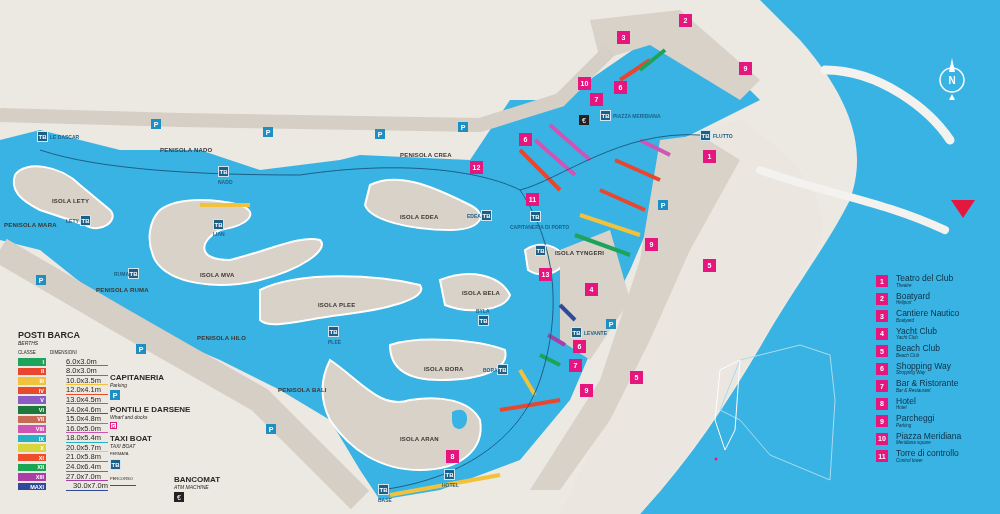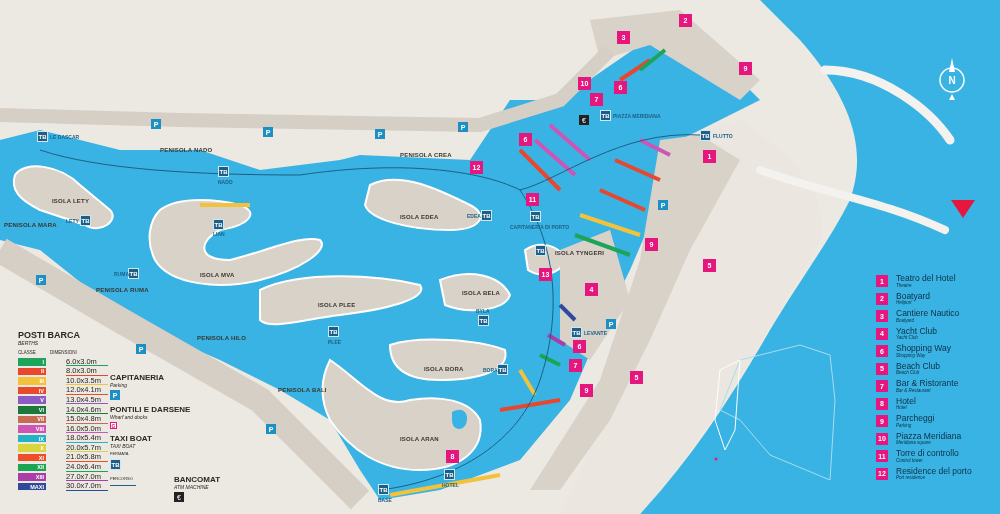--- a/index.html
+++ b/index.html
@@ -244,21 +244,21 @@
       <div class="bl-row">
         <div class="bl-sw" style="background: rgb(26, 165, 83);">XII</div>
         <div class="bl-dim" style="border-color: rgb(26, 165, 83);">24.0x6.4m</div>
       </div>
       <div class="bl-row">
         <div class="bl-sw" style="background: rgb(168, 62, 166);">XIII</div>
         <div class="bl-dim" style="border-color: rgb(168, 62, 166);">27.0x7.0m</div>
       </div>
       <div class="bl-row">
         <div class="bl-sw" style="background: rgb(47, 74, 154);">MAXI</div>
-        <div class="bl-dim" style="border-color: rgb(47, 74, 154);">30.0x7.0m</div>
+        <div class="bl-dim" style="border-color: rgb(47, 74, 154); text-align: right;">30.0x7.0m</div>
       </div>
     </div>
 </div>
 
 <div id="svc-legend">
   <div class="sv-title">CAPITANERIA</div>
   <div class="sv-sub">Parking</div>
   <div class="pk" style="position:relative;margin-bottom:6px;">P</div>
   <div class="sv-title">PONTILI E DARSENE</div>
   <div class="sv-sub">Wharf and docks</div>
@@ -273,21 +273,21 @@
 <div style="position:absolute;left:174px;top:476px;">
   <div class="sv-title">BANCOMAT</div>
   <div class="sv-sub">ATM MACHINE</div>
   <div style="width:10px;height:10px;background:#222;color:#fff;font-size:7px;display:flex;align-items:center;justify-content:center;">€</div>
 </div>
 
 <div id="poi-legend">
     <div class="pl-row">
       <div class="pl-num">1</div>
       <div class="pl-txt">
-        <span class="pl-it">Teatro del Hotel</span>
+        <span class="pl-it">Teatro del Club</span>
         <span class="pl-en">Theatre</span>
       </div>
     </div>
     <div class="pl-row">
       <div class="pl-num">2</div>
       <div class="pl-txt">
         <span class="pl-it">Boatyard</span>
         <span class="pl-en">Heliport</span>
       </div>
     </div>
@@ -299,34 +299,34 @@
       </div>
     </div>
     <div class="pl-row">
       <div class="pl-num">4</div>
       <div class="pl-txt">
         <span class="pl-it">Yacht Club</span>
         <span class="pl-en">Yacht Club</span>
       </div>
     </div>
     <div class="pl-row">
+      <div class="pl-num">5</div>
+      <div class="pl-txt">
+        <span class="pl-it">Beach Club</span>
+        <span class="pl-en">Beach Club</span>
+      </div>
+    </div>
+    <div class="pl-row">
       <div class="pl-num">6</div>
       <div class="pl-txt">
         <span class="pl-it">Shopping Way</span>
         <span class="pl-en">Shopping Way</span>
       </div>
     </div>
     <div class="pl-row">
-      <div class="pl-num">5</div>
-      <div class="pl-txt">
-        <span class="pl-it">Beach Club</span>
-        <span class="pl-en">Beach Club</span>
-      </div>
-    </div>
-    <div class="pl-row">
       <div class="pl-num">7</div>
       <div class="pl-txt">
         <span class="pl-it">Bar &amp; Ristorante</span>
         <span class="pl-en">Bar &amp; Restaurant</span>
       </div>
     </div>
     <div class="pl-row">
       <div class="pl-num">8</div>
       <div class="pl-txt">
         <span class="pl-it">Hotel</span>
@@ -347,20 +347,13 @@
         <span class="pl-en">Meridiana square</span>
       </div>
     </div>
     <div class="pl-row">
       <div class="pl-num">11</div>
       <div class="pl-txt">
         <span class="pl-it">Torre di controllo</span>
         <span class="pl-en">Control tower</span>
       </div>
     </div>
-    <div class="pl-row">
-      <div class="pl-num">12</div>
-      <div class="pl-txt">
-        <span class="pl-it">Residence del porto</span>
-        <span class="pl-en">Port residence</span>
-      </div>
-    </div>
   </div>
 
 </body></html>

